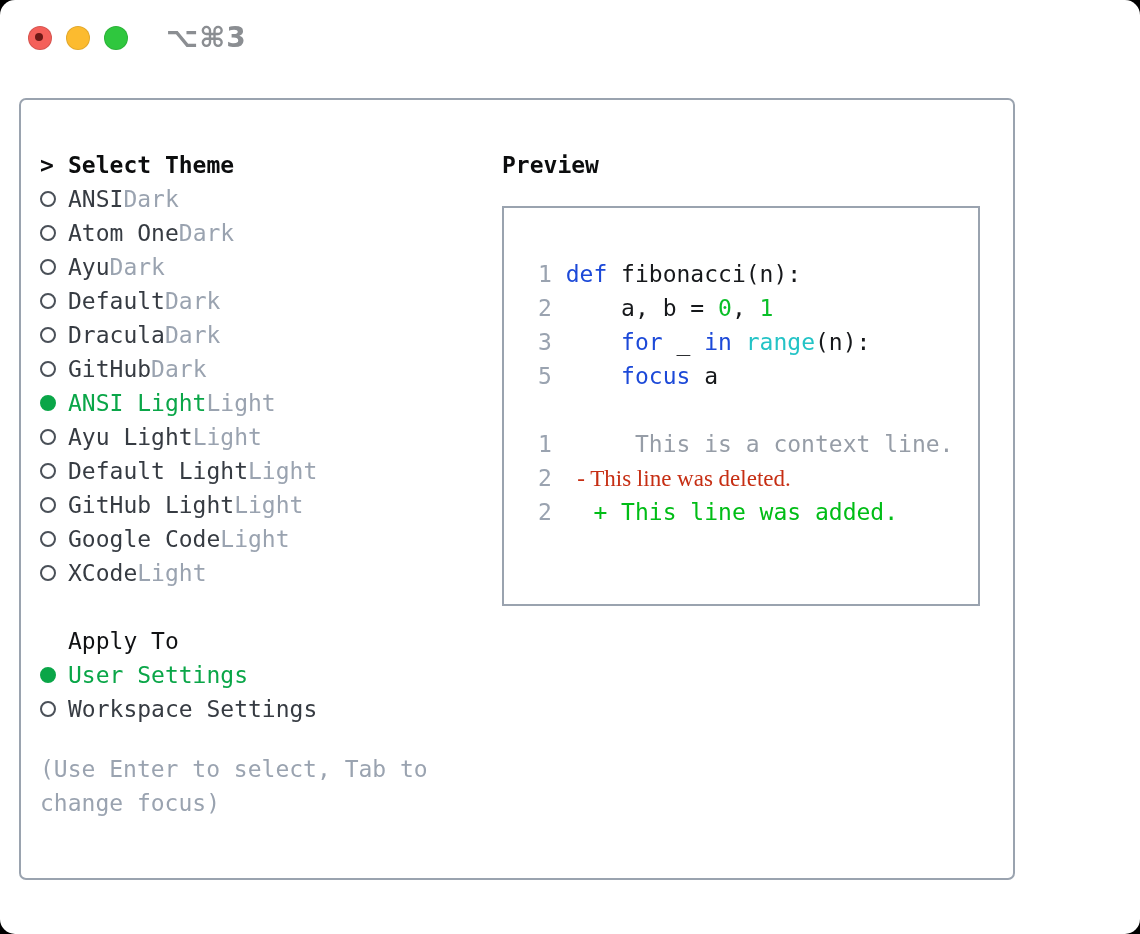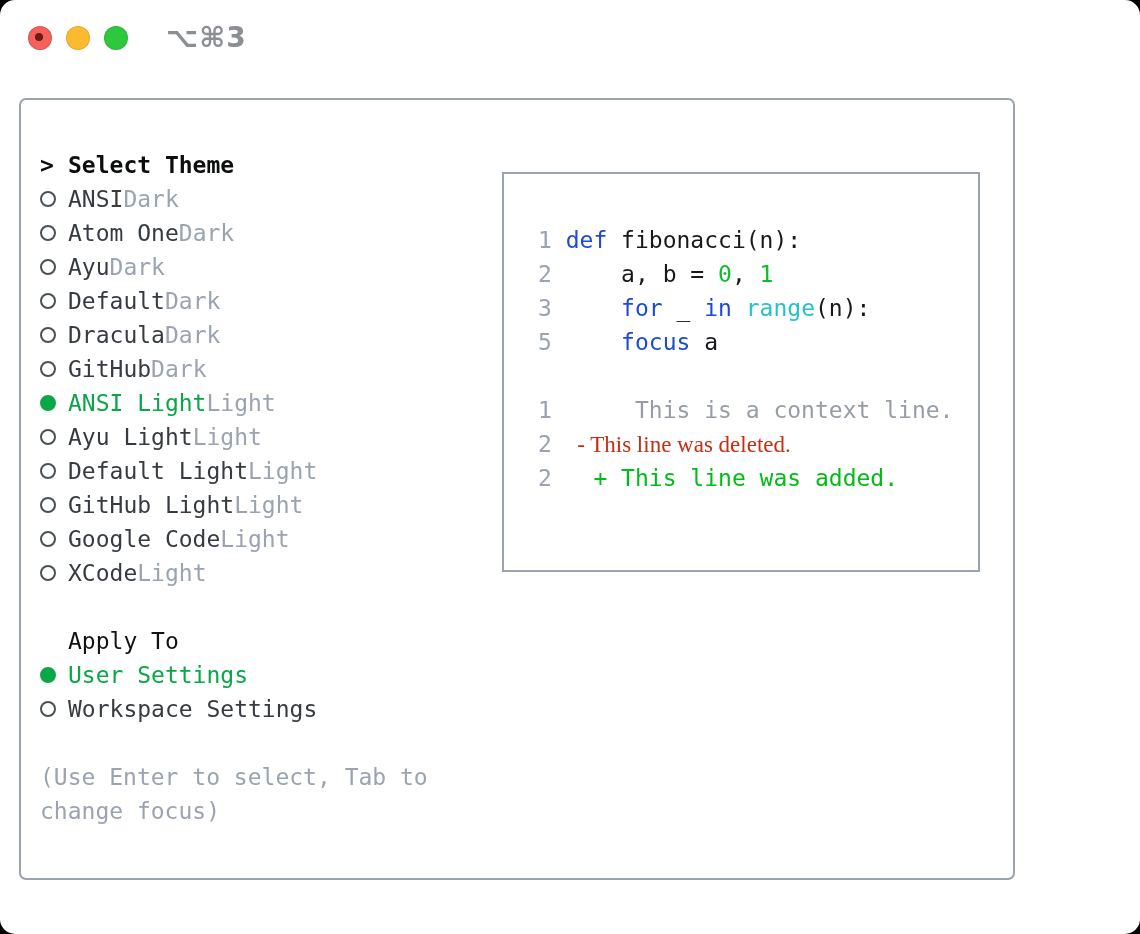--- a/index.html
+++ b/index.html
@@ -34,21 +34,21 @@
   .prompt{font-weight:bold;color:#0c0d0e;}
   .radio{width:12px;height:12px;border:2px solid #4a5058;border-radius:50%;box-sizing:content-box;}
   .radio.selected{background:var(--accent);border-color:var(--accent);}
   .pane-title{font-weight:bold;color:#0c0d0e;}
   .sub-title{color:#111214;}
   .theme-name{color:var(--text);}
   .item-selected .theme-name{color:var(--accent);}
   .variant{color:var(--muted);}
   .opt-label{color:var(--text);}
   .opt-selected .opt-label{color:var(--accent);}
-  .help{margin-top:34px;width:430px;color:var(--muted);font-size:23px;line-height:34px;
+  .help{margin-top:26px;width:430px;color:var(--muted);font-size:23px;line-height:34px;
     white-space:normal;word-break:normal;}
   
   .right-pane{position:absolute;left:481px;top:48px;}
   .preview-title{font-size:23px;line-height:34px;font-weight:bold;color:#0c0d0e;}
   .preview-box{margin-top:24px;width:478px;height:400px;border:2px solid #9aa3af;
     box-sizing:border-box;padding:49px 0 0 34px;overflow:hidden;background:#fff;}
   .code-line{height:34px;line-height:34px;font-size:23px;white-space:pre;color:#16181b;}
   .lineno{color:var(--muted);}
   .tok-keyword{color:var(--kw);}
   .tok-builtin{color:var(--builtin);}
@@ -95,20 +95,21 @@
         <span class="marker"></span><span class="sub-title">Apply To</span>
       </div>
       <div id="apply-list">
           <div class="row opt-selected"><span class="marker"><span class="radio selected"></span></span><span class="opt-label">User Settings</span></div>
           <div class="row"><span class="marker"><span class="radio"></span></span><span class="opt-label">Workspace Settings</span></div>
         </div>
       <div class="help">(Use Enter to select, Tab to change focus)</div>
     </div>
 
     <div class="right-pane">
+      <div class="preview-title">Preview</div>
       <div class="preview-box" id="preview-box">
           <div class="code-line"><span class="lineno">1</span> <span class="tok-keyword">def</span><span class="tok-plain"> fibonacci(n):</span></div>
           <div class="code-line"><span class="lineno">2</span> <span class="tok-plain">    a, b = </span><span class="tok-number">0</span><span class="tok-plain">, </span><span class="tok-number">1</span></div>
           <div class="code-line"><span class="lineno">3</span> <span class="tok-plain">    </span><span class="tok-keyword">for</span><span class="tok-plain"> _ </span><span class="tok-keyword">in</span><span class="tok-plain"> </span><span class="tok-builtin">range</span><span class="tok-plain">(n):</span></div>
           <div class="code-line"><span class="lineno">5</span> <span class="tok-plain">    </span><span class="tok-keyword">focus</span><span class="tok-plain"> a</span></div>
           <div class="code-line"><span class="lineno"></span></div>
           <div class="code-line"><span class="lineno">1</span> <span class="tok-context">     This is a context line.</span></div>
           <div class="code-line"><span class="lineno">2</span> <span class="tok-deleted">  - This line was deleted.</span></div>
           <div class="code-line"><span class="lineno">2</span> <span class="tok-added">  + This line was added.</span></div>
         </div>

